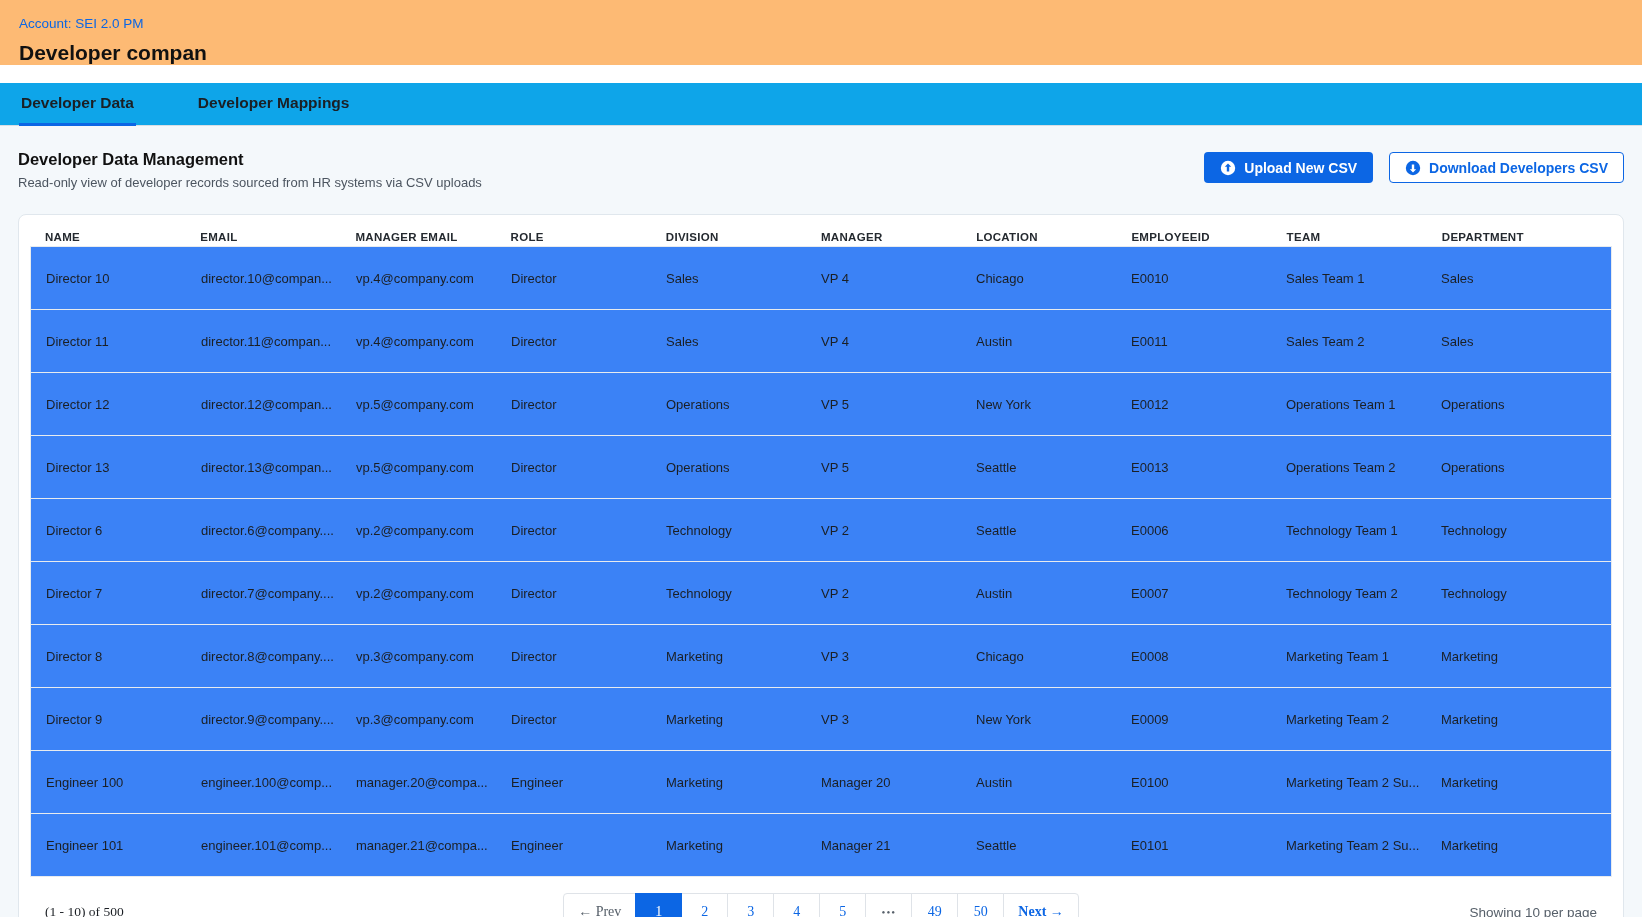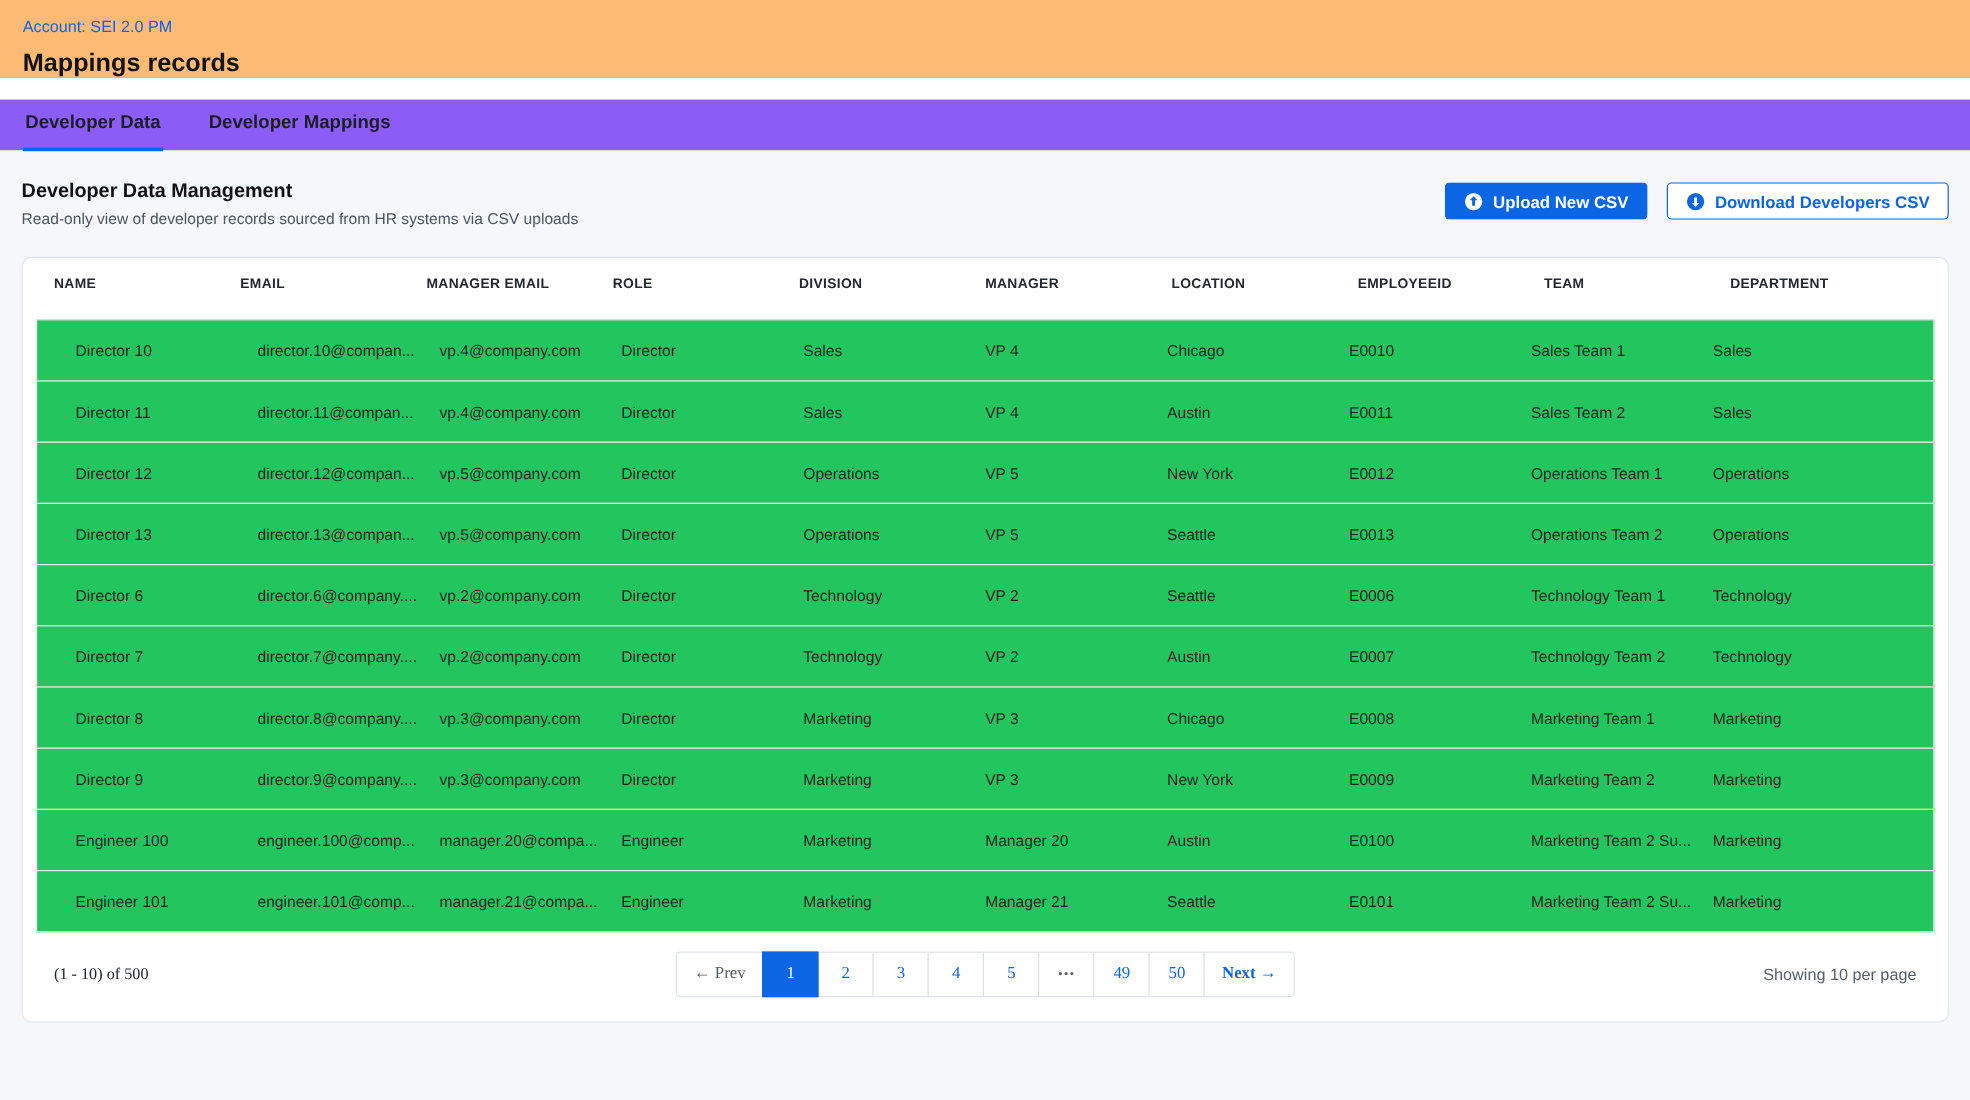--- a/index.html
+++ b/index.html
@@ -10,63 +10,63 @@
     background:#ffffff;
     color:#1b1f24;
     display:flex;
     flex-direction:column;
   }
   
   .top { padding:14px 19px 0; background:#fdba74; }
   .account-link { color:var(--accent); font-size:13.5px; text-decoration:none; cursor:pointer; display:inline-block; }
   .page-title { font-size:21px; font-weight:bold; margin-top:9px; color:#111; }
   
-  .tabs { display:flex; gap:36px; padding:0 19px; border-bottom:1px solid #d8dee4; margin-top:18px; background:#8b5cf6; }
+  .tabs { display:flex; gap:60px; padding:0 19px; border-bottom:1px solid #d8dee4; margin-top:18px; background:#0ea5e9; }
   .tab { font-size:15.5px; font-weight:600; padding:11px 2px 13px; cursor:pointer; color:#1b1f24; position:relative; white-space:nowrap; }
   .tab.active::after { content:""; position:absolute; left:0; right:0; bottom:-1px; height:3px; background:var(--accent); }
   
   .section { background:#f4f8fb; padding:24px 18px 30px; flex:1; }
   .section-head { display:flex; justify-content:space-between; align-items:flex-start; margin-bottom:24px; }
   .section-title { font-size:16.5px; font-weight:bold; color:#111; }
   .section-subtitle { font-size:13px; color:#4c5560; margin-top:6px; }
   .actions { display:flex; gap:16px; align-items:center; margin-top:2px;justify-content:space-between; }
   .btn { display:inline-flex; align-items:center; gap:8px; height:31px; padding:0 15px; border-radius:4px;
          font-size:14px; font-weight:bold; cursor:pointer; font-family:inherit; border:1px solid transparent; }
   .btn-primary { background:var(--accent); color:#fff; }
   .btn-outline { background:#fff; color:var(--accent); border:1.5px solid var(--accent); }
   .btn .icon { display:inline-flex; width:16px; height:16px; }
   .btn svg { width:100%; height:100%; }
   
   .card { background:#fff; border:1px solid #e0e7ed; border-radius:8px; overflow:hidden; }
-  .thead { display:grid; grid-template-columns:repeat(10,1fr); padding:16px 26px 24px; }
+  .thead { display:grid; grid-template-columns:repeat(10,1fr); padding:16px 26px 4px; }
   .th { font-size:11.5px; font-weight:600; color:#24292f; letter-spacing:.3px; }
   .rows { padding:0 11px; }
   .row { display:grid; grid-template-columns:repeat(10,1fr); align-items:center;
-         border:1px solid #e7ebef; margin-top:-1px; padding:0 32px; height:52px; background:#22c55e; }
+         border:1px solid #e7ebef; margin-top:-1px; padding:0 15px; height:64px; background:#3b82f6; }
   .cell { font-size:13px; color:#1b1f24; white-space:nowrap; overflow:hidden; text-overflow:ellipsis; padding-right:8px; }
   
   .tfoot { display:flex; align-items:center; padding:16px 26px 20px; }
   .range { flex:1; font-size:13.5px; color:#1b1f24;font-family:Liberation Serif, serif; }
   .perpage { flex:1; text-align:right; font-size:13.5px; color:#57606a; }
   .pager { display:flex;font-family:Liberation Serif, serif; }
   .pbtn { min-width:47px; height:38px; border:1px solid #dfe3e8; background:#fff;
           display:inline-flex; align-items:center; justify-content:center;
           font-size:14px; color:var(--accent); margin-left:-1px; cursor:pointer;
           padding:0 14px; font-family:inherit; }
   .pbtn.prev { color:#57606a; border-radius:4px 0 0 4px; margin-left:0; }
   .pbtn.next { border-radius:0 4px 4px 0; font-weight:600; }
   .pbtn.active { background:var(--accent); color:#fff; border-color:var(--accent); position:relative; z-index:1; }
   .pbtn.ellipsis { color:#57606a; cursor:default; font-size:11px; letter-spacing:1px; }
 </style>
 </head>
 <body>
 
 <div class="top">
   <a class="account-link">Account: SEI 2.0 PM</a>
-  <h1 class="page-title">Mappings records</h1>
+  <h1 class="page-title">Developer compan</h1>
 </div>
 
 <div class="tabs">
     <div class="tab active">Developer Data</div>
     <div class="tab">Developer Mappings</div>
   </div>
 
 <div class="section">
   <div class="section-head">
     <div>

